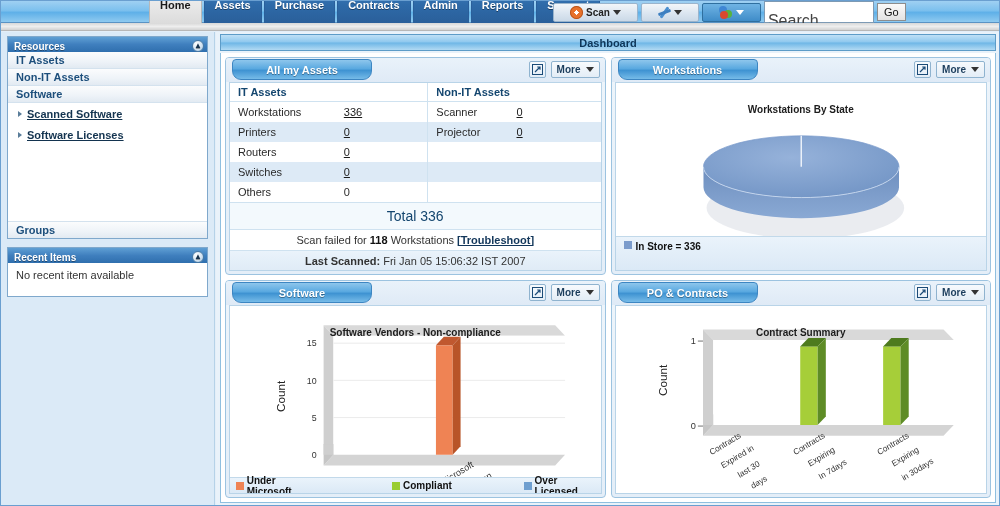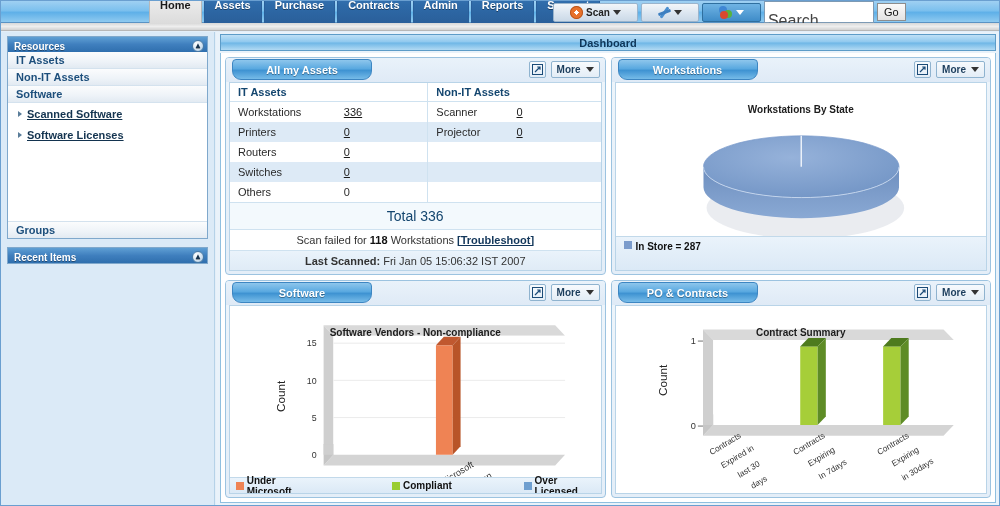--- a/index.html
+++ b/index.html
@@ -337,20 +337,21 @@
             <span>Groups</span>
           </div>
       </div>
     </div>
 
     <div class="portlet" style="margin-top:8px">
       <div class="portlet-hd">
         <span>Recent Items</span>
         <span class="collapse-ico">▲</span>
       </div>
+      <div class="recent-body">No recent item available</div>
     </div>
   </div>
 
   <div class="main">
     <div class="dash-hd">
       <span>Dashboard</span>
     </div>
 
     <div class="dash-body">
       <div class="grid">
@@ -459,21 +460,21 @@
                   </radialGradient>
                 </defs>
                 <ellipse cx="184" cy="118" rx="96" ry="30" fill="#d8dde4" opacity="0.55"></ellipse>
                 <path d="M85,98 A95,30 0 0 0 275,98 L275,78 A95,30 0 0 1 85,78 Z" fill="url(#pieside)"></path>
                 <ellipse cx="180" cy="78" rx="95" ry="30" fill="url(#pietop)" stroke="#7a9acb" stroke-width="0.7"></ellipse>
                 <line x1="180" y1="48" x2="180" y2="78" stroke="#eef3fa" stroke-width="1.4"></line>
                 <path d="M85,78 A95,30 0 0 0 275,78" fill="none" stroke="#c8d8ee" stroke-width="0.9"></path>
               </svg>
               <div class="ws-legend">
                 <span class="sw" style="background:#7b9ccc"></span>
-                <span>In Store = 287</span>
+                <span>In Store = 336</span>
               </div>
             </div>
           </div>
         </div>
 
         <div class="panel">
           <div class="panel-top">
             <div class="panel-tab">
               <span>Software</span>
             </div>

